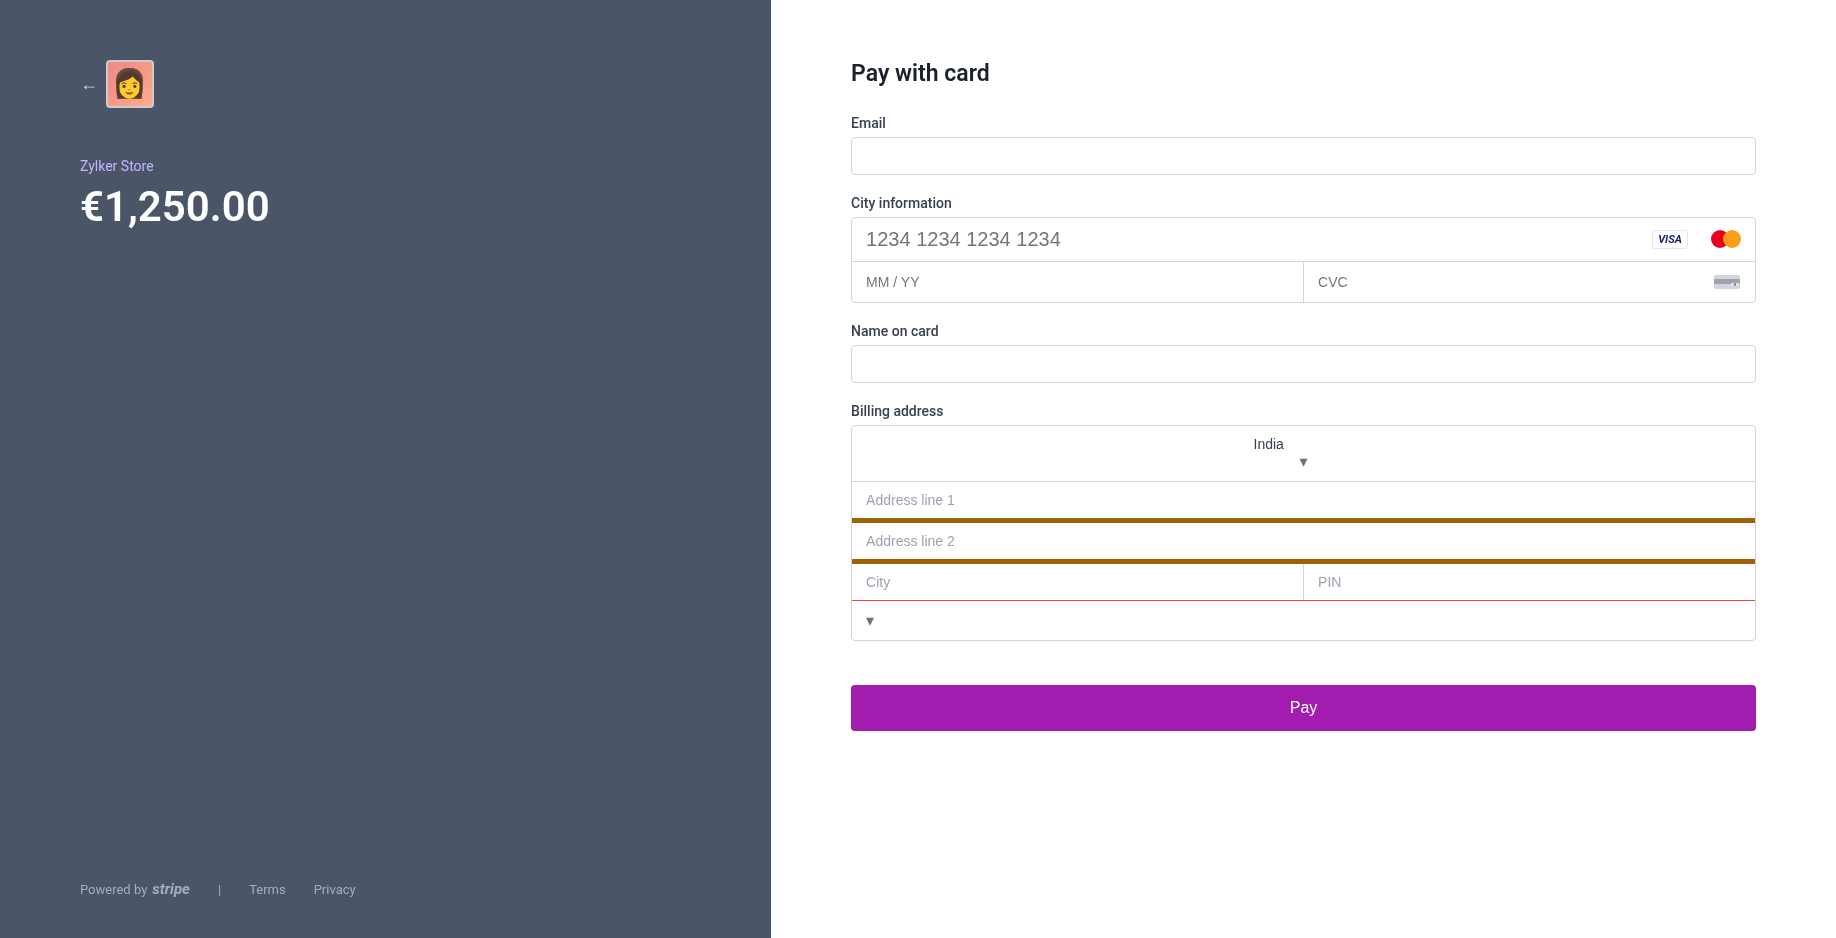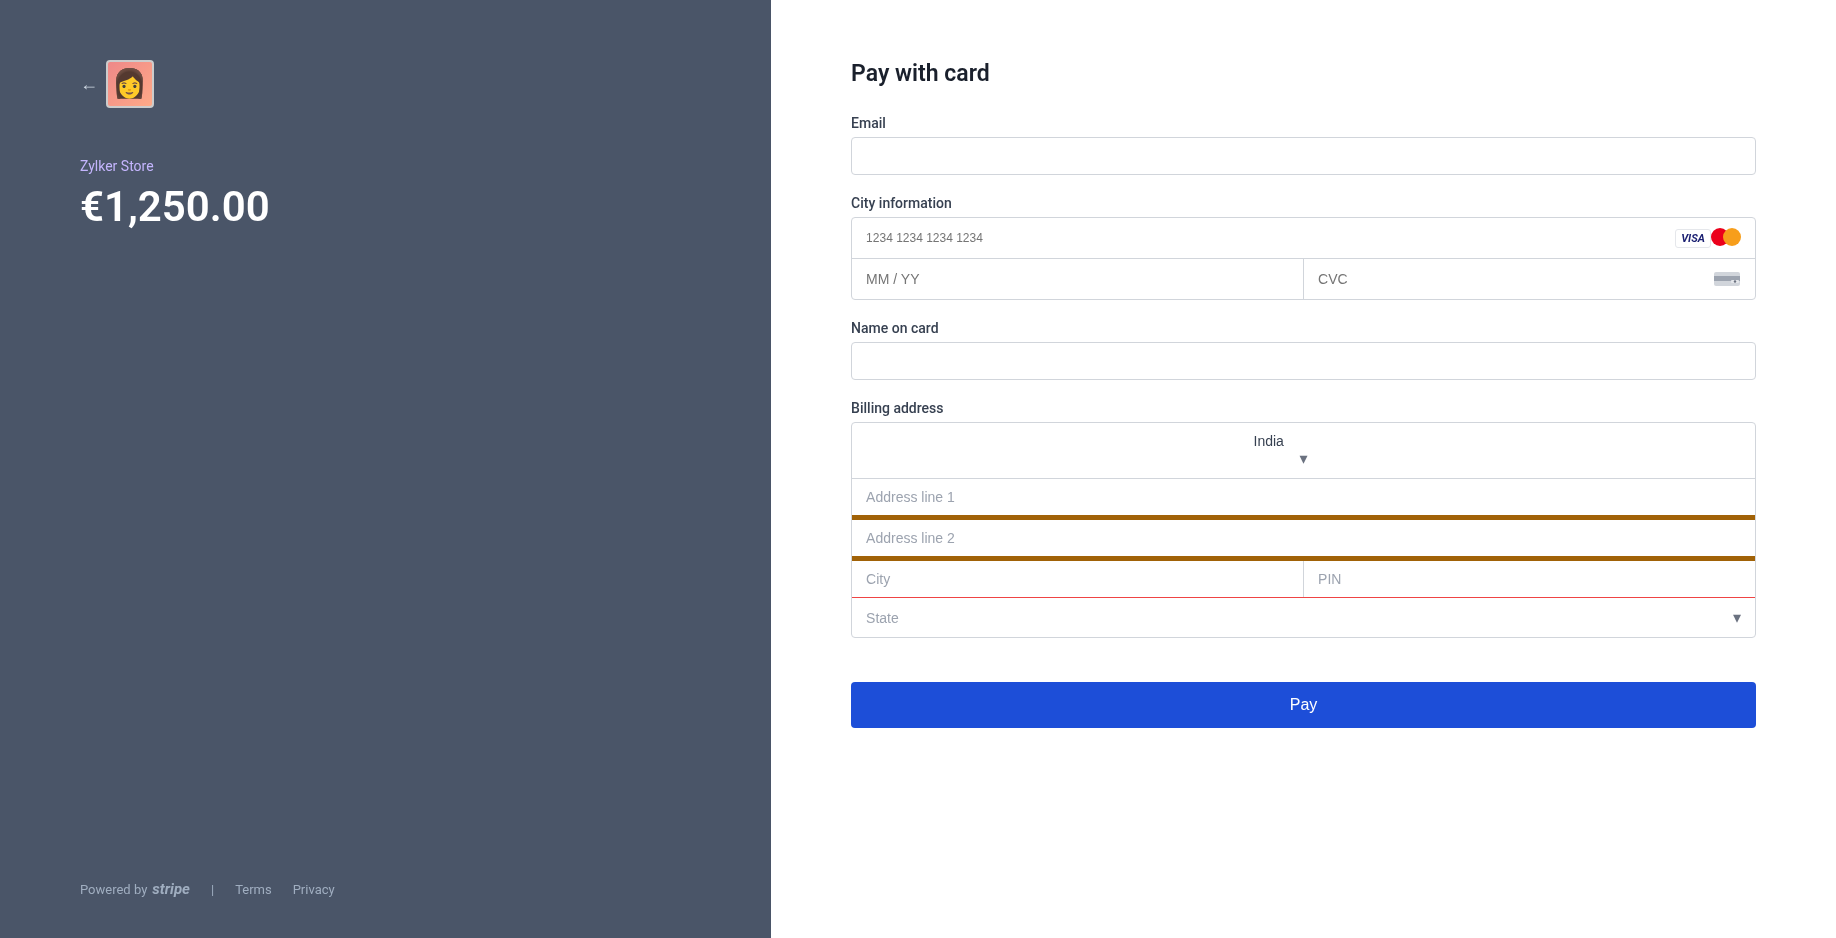--- a/index.html
+++ b/index.html
@@ -57,21 +57,21 @@
       font-weight: 600;
       margin-top: 8px;
     }
 
     .left-footer {
       position: absolute;
       bottom: 40px;
       left: 80px;
       display: flex;
       align-items: center;
-      gap: 21px;
+      gap: 28px;
       color: #a0aec0;
       font-size: 13px;
     }
 
     .left-footer .powered-by {
       display: flex;
       align-items: center;
       gap: 5px;
     }
 
@@ -146,28 +146,28 @@
       display: flex;
       align-items: center;
       padding: 10px 14px;
       border-bottom: 1px solid #d1d5db;
     }
 
     .card-number-input {
       flex: 1;
       border: none;
       outline: none;
-      font-size: 12px;
+      font-size: 20px;
       color: #9ca3af;
       background: transparent;
     }
 
     .card-icons {
       display: flex;
-      gap: 0;
+      gap: 23px;
       align-items: center;
       margin-left: 47px;
     }
 
     .visa-icon {
       font-size: 11px;
       font-weight: 700;
       color: #1a1f71;
       font-style: italic;
       border: 1px solid #e5e7eb;
@@ -334,21 +334,21 @@
 
     .chevron-down {
       color: #6b7280;
       font-size: 16px;
     }
 
     
     .pay-button {
       width: 100%;
       padding: 14px;
-      background-color: #1d4ed8;
+      background-color: #a21caf;
       color: white;
       border: none;
       border-radius: 4px;
       font-size: 16px;
       font-weight: 500;
       cursor: pointer;
       margin-top: 24px;
       transition: background-color 0.2s;
     }
 
@@ -447,27 +447,20 @@
       <input class="address-input" type="text" placeholder="Address line 1" style="">
       
       <input class="address-input" type="text" placeholder="Address line 2" style="">
       
       <div class="city-pin-row">
         <input class="city-input" type="text" placeholder="City" style="">
         <input class="pin-input" type="text" placeholder="PIN" style="">
       </div>
       
       <div class="state-select-row">
-        <select class="state-select">
-          <option value="" placeholder="State">State</option>
-          <option>Maharashtra</option>
-          <option>Karnataka</option>
-          <option>Tamil Nadu</option>
-          <option>Delhi</option>
-        </select>
         <span class="chevron-down">▾</span>
       </div>
     </div>
   </div>
 
   
   <button class="pay-button">Pay</button>
 </div>
 
 </body></html>

